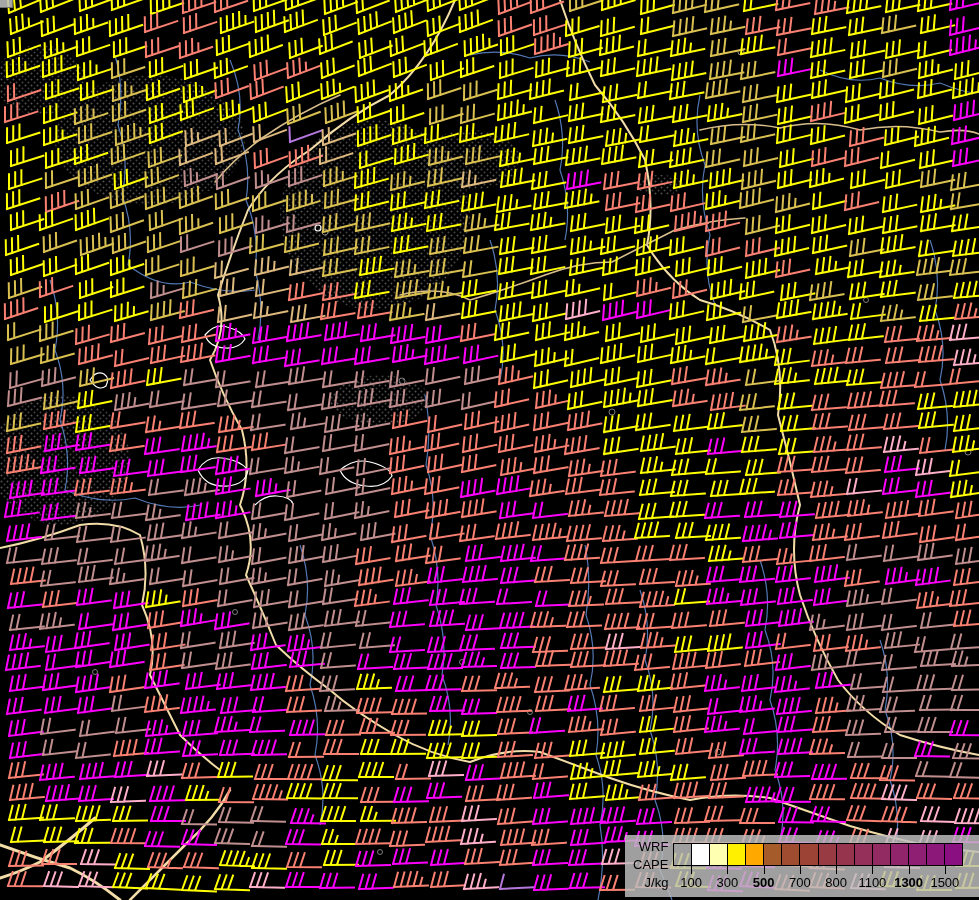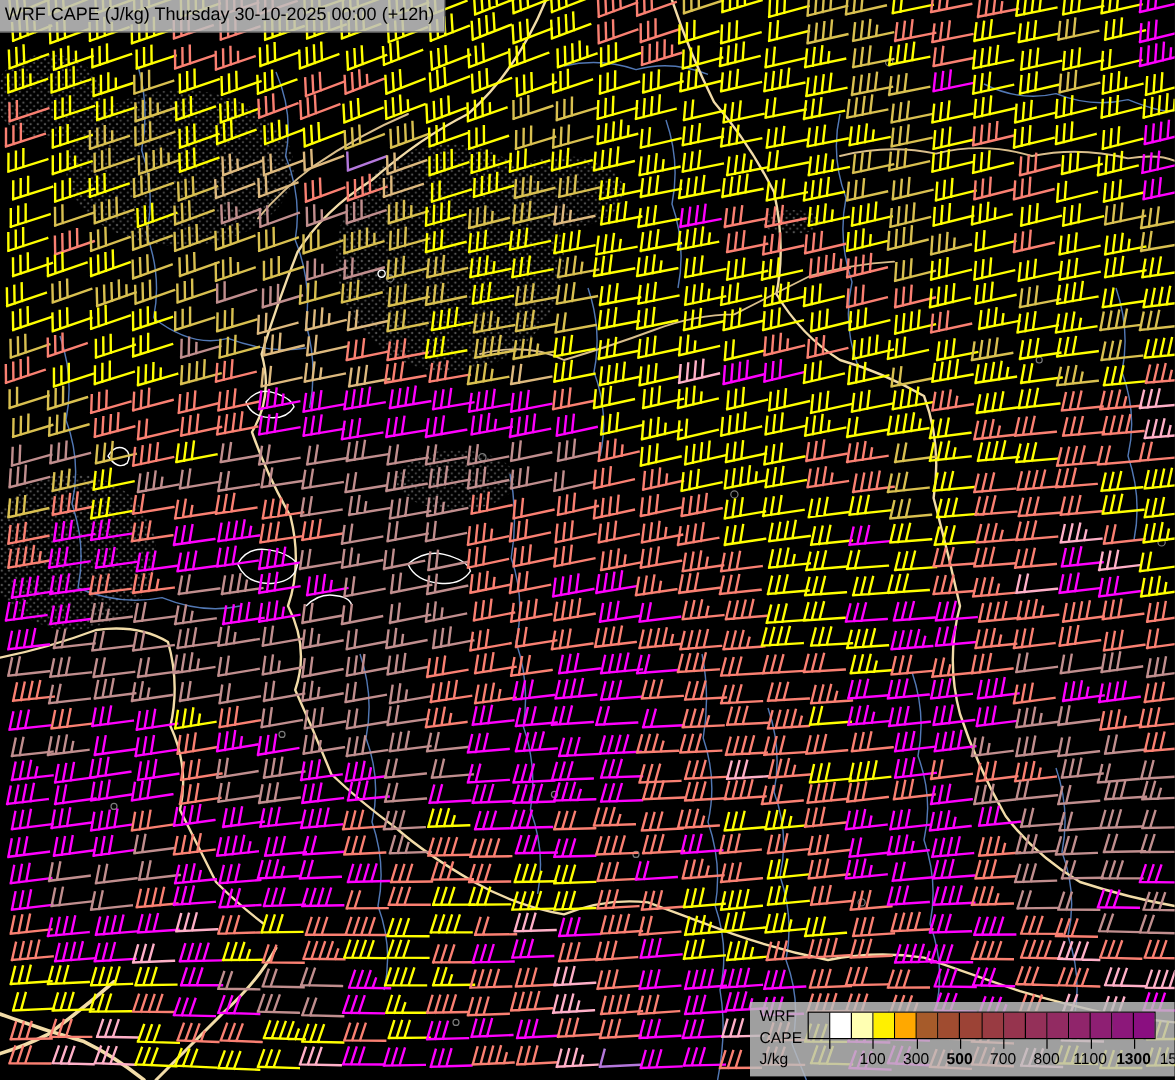--- a/index.html
+++ b/index.html
@@ -6,27 +6,27 @@
   #stage{position:relative;width:979px;height:900px;background:#000;overflow:hidden;
          font-family:"Liberation Sans",sans-serif;}
   #map-svg{position:absolute;left:0;top:0;}
   
   #title-box{position:absolute;left:0;top:0;background:rgba(192,192,192,0.87);
              border-right:1px solid #6f6f6f;border-bottom:1px solid #6f6f6f;
              padding:3px 8px 4px 4px;color:#000;font-size:15px;line-height:19px;white-space:nowrap;}
   
   #legend-box{position:absolute;left:625px;top:835px;width:354px;height:62px;
               background:rgba(190,190,190,0.84);color:#000;}
-  #legend-labels{position:absolute;left:8px;top:3px;font-size:13px;line-height:18px;text-align:left;}
+  #legend-labels{position:absolute;left:8px;top:3px;font-size:13px;line-height:18px;text-align:right;}
   #legend-bar{position:absolute;left:48px;top:8px;width:290px;height:23px;display:flex;
               border:1px solid #000;box-sizing:border-box;}
   .lg-cell{flex:1 1 auto;height:100%;border-right:1px solid #000;box-sizing:border-box;}
   .lg-cell:last-child{border-right:none;}
   .lg-tick{position:absolute;width:1px;height:8px;background:#000;top:31px;}
-  .lg-ticklabel{position:absolute;top:40px;font-size:13px;transform:translateX(-50%);color:#000;margin-left:36px;}
+  .lg-ticklabel{position:absolute;top:40px;font-size:13px;transform:translateX(-50%);color:#000;}
 </style>
 </head>
 <body>
 
 <div id="stage">
 
   <svg id="map-svg" width="979" height="900" viewBox="0 0 979 900">
     <defs>
       <pattern id="stip" width="6" height="6" patternUnits="userSpaceOnUse">
         <circle cx="1.5" cy="1.5" r="1" fill="#8a8a8a"></circle>
@@ -1246,21 +1246,20 @@
         <path d="M0,0L34,0M0,0L4.5,-14M6.5,0L11,-14M13,0L17.5,-14" stroke="#FA8072" transform="translate(775,889) rotate(2.9)"></path>
         <path d="M0,0L34,0M0,0L4.5,-14M6.5,0L11,-14M13,0L17.5,-14M19.5,0L22.1,-8" stroke="#FA8072" transform="translate(810,887) rotate(2.6)"></path>
         <path d="M0,0L34,0M0,0L4.5,-14M6.5,0L11,-14M13,0L17.5,-14" stroke="#FFB0C8" transform="translate(851,888) rotate(2.0)"></path>
         <path d="M0,0L34,0M0,0L4.5,-14M6.5,0L11,-14M13,0L17.5,-14M19.5,0L22.1,-8" stroke="#FFFF00" transform="translate(880,886) rotate(1.1)"></path>
         <path d="M0,0L34,0M0,0L4.5,-14M6.5,0L11,-14M13,0L17.5,-14" stroke="#FFFF00" transform="translate(917,890) rotate(0.1)"></path>
         <path d="M0,0L34,0M0,0L4.5,-14M6.5,0L11,-14M13,0L17.5,-14" stroke="#FFFF00" transform="translate(956,888) rotate(-0.9)"></path>
       </g>
   </svg>
 
   <div id="title-box">
-    <div>WRF CAPE (J/kg) Thursday 30-10-2025 00:00 (+12h)</div>
   </div>
 
   <div id="legend-box">
     <div id="legend-labels">
       <div>WRF</div>
       <div>CAPE</div>
       <div>J/kg</div>
     </div>
     <div id="legend-bar">
         <div class="lg-cell" style="background: transparent;"></div>

